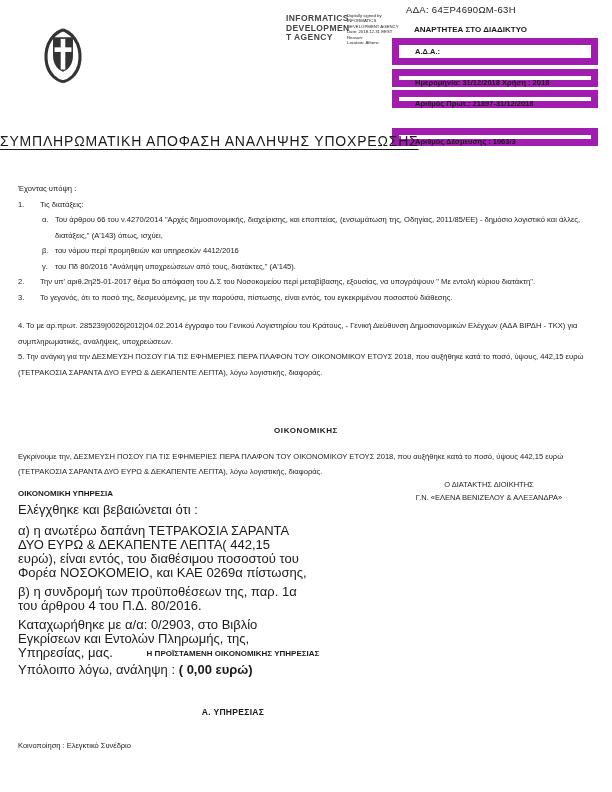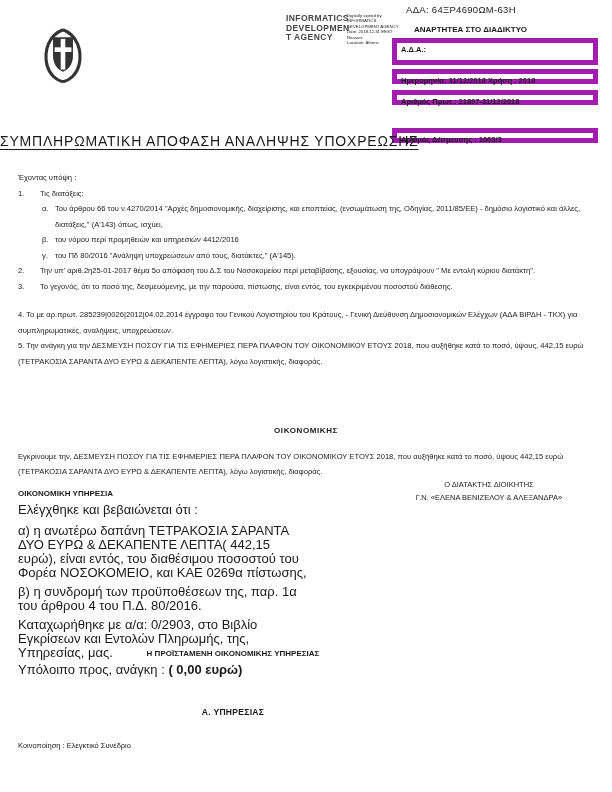--- a/index.html
+++ b/index.html
@@ -15,30 +15,30 @@
   
   .emblem{left:40px;top:26px;}
   
   .org{left:91px;top:23px;font-size:7.5px;font-weight:bold;line-height:16px;}
   .org div:nth-child(4){margin-top:6px;}
   .org div:nth-child(5){margin-top:6px;}
   
   .stamp-agency{left:286px;top:14px;font-size:8.5px;font-weight:bold;color:#454545;line-height:9.5px;letter-spacing:.4px;}
   .stamp-details{left:347px;top:13px;width:70px;font-size:4.3px;line-height:5.4px;color:#222;}
   
-  .box{border:5px solid #a21caf;font-size:7.5px;font-weight:bold;padding:2px 4px;box-sizing:border-box;width:206px;left:392px;}
+  .box{border:7px solid #a21caf;font-size:7.5px;font-weight:bold;padding:2px 16px;box-sizing:border-box;width:206px;left:392px;}
   .box-ada{top:38px;height:27px;}
   .box-date{top:69px;height:15px;}
   .box-prot{top:90px;height:15px;}
   .box-desm{top:128px;height:15px;}
   
   .title{left:0;top:133px;width:612px;text-align:left;font-size:14px;letter-spacing:.8px;
          text-decoration:underline;text-underline-offset:3px;}
   
-  .body{left:18px;top:170px;width:580px;font-size:7.6px;line-height:15.5px;}
+  .body{left:18px;top:181px;width:580px;font-size:7.6px;line-height:15.5px;}
   .num-item{position:relative;padding-left:22px;}
   .num-item .num{position:absolute;left:0;top:0;}
   .sub-item{position:relative;padding-left:37px;}
   .sub-item .num{position:absolute;left:24px;top:0;}
   .plain-item{margin-top:0;}
   .gap-top{margin-top:13px;}
   
   .decision-heading{left:0;top:426px;width:612px;text-align:center;font-size:8px;font-weight:bold;letter-spacing:.6px;}
   .decision-text{left:18px;top:449px;width:580px;font-size:7.6px;line-height:15px;}
   
@@ -143,21 +143,21 @@
     <div>Ο ΔΙΑΤΑΚΤΗΣ ΔΙΟΙΚΗΤΗΣ</div>
     <div>Γ.Ν. «ΕΛΕΝΑ ΒΕΝΙΖΕΛΟΥ &amp; ΑΛΕΞΑΝΔΡΑ»</div>
   </div>
 
   <div class="abs verification">
     <div class="v-intro">Ελέγχθηκε και βεβαιώνεται ότι :</div>
     <div class="v-a">α) η ανωτέρω δαπάνη ΤΕΤΡΑΚΟΣΙΑ ΣΑΡΑΝΤΑ ΔΥΟ ΕΥΡΩ &amp; ΔΕΚΑΠΕΝΤΕ ΛΕΠΤΑ( 442,15 ευρώ), είναι εντός, του διαθέσιμου ποσοστού του Φορέα ΝΟΣΟΚΟΜΕΙΟ, και ΚΑΕ 0269α πίστωσης,</div>
     <div class="v-b">β) η συνδρομή των προϋποθέσεων της, παρ. 1α του άρθρου 4 του Π.Δ. 80/2016.</div>
     <div class="v-reg">Καταχωρήθηκε με α/α: 0/2903, στο Βιβλίο Εγκρίσεων και Εντολών Πληρωμής, της, Υπηρεσίας, μας.</div>
     <div class="v-rem">
-      <span>Υπόλοιπο προς, ανάγκη :</span>
+      <span>Υπόλοιπο λόγω, ανάληψη :</span>
       <span class="bold">( 0,00 ευρώ)</span>
     </div>
   </div>
 
   <div class="abs head-title">Η ΠΡΟΪΣΤΑΜΕΝΗ ΟΙΚΟΝΟΜΙΚΗΣ ΥΠΗΡΕΣΙΑΣ</div>
   <div class="abs signer">Α. ΥΠΗΡΕΣΙΑΣ</div>
   <div class="abs cc">Κοινοποίηση : Ελεγκτικό Συνέδριο</div>
 
 </div>
 

